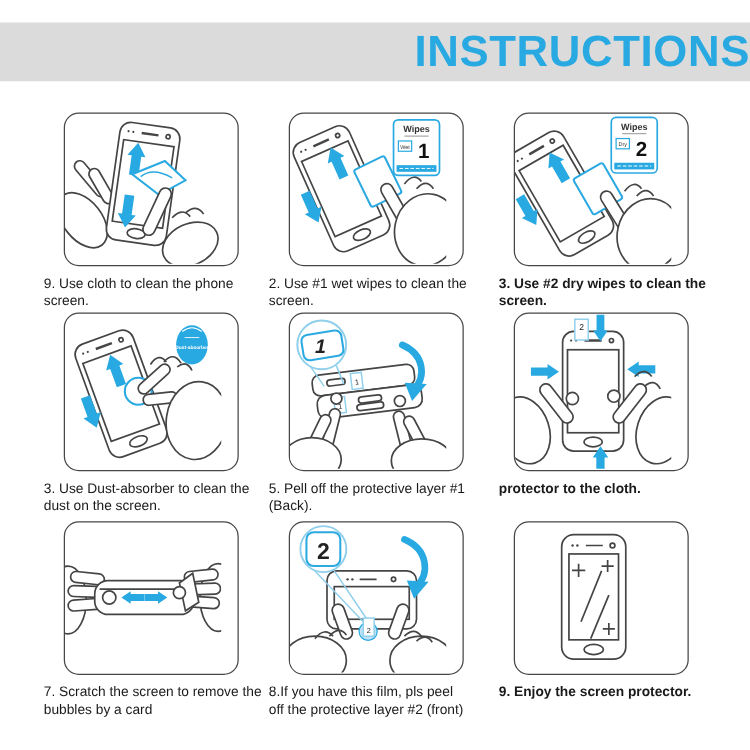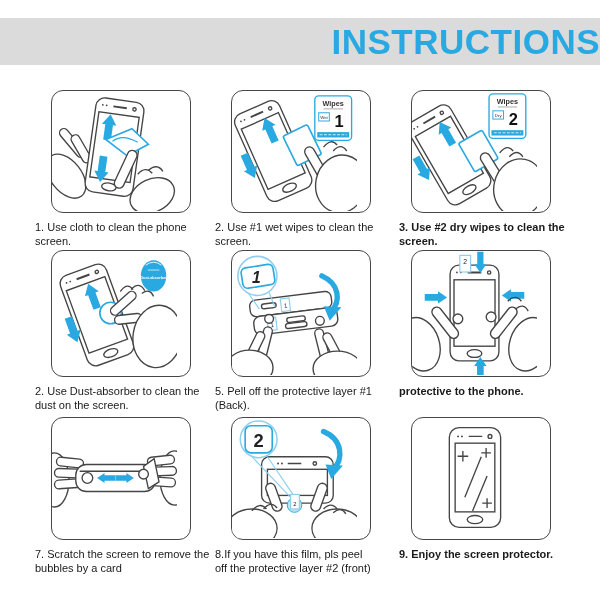--- a/index.html
+++ b/index.html
@@ -67,21 +67,21 @@
       </g>
       <g>
         <rect x="-5" y="-20" width="10" height="42" rx="5" transform="translate(76,80) rotate(25)" class="sk"></rect>
         <ellipse cx="103" cy="108" rx="24" ry="17" transform="rotate(-25 103 108)" class="sk"></ellipse>
         <path d="M88,86 q8,-9 15,-1" class="ln"></path>
         <path d="M99,82 q9,-8 15,1" class="ln"></path>
       </g>
     </svg>
   </div>
   <div class="caption">
-    <div>1. Use cloth to clean the phone screen.</div>
+    <div>9. Use cloth to clean the phone screen.</div>
   </div>
 </div>
 
 <div class="cell c2" style="left:201px;top:90px">
   <div class="box">
     <svg width="125" height="120" viewBox="0 0 128 124">
       <use href="#phoneP" transform="translate(42,62) rotate(-24)"></use>
       <use href="#arr" transform="translate(33,28) rotate(-24)" class="blue"></use>
       <use href="#arr" transform="translate(23,90) rotate(156)" class="blue"></use>
       <rect x="-14" y="-17" width="28" height="34" rx="2" transform="translate(72,56) rotate(-26)" class="cl"></rect>
@@ -155,21 +155,21 @@
       </g>
       <g>
         <ellipse cx="104" cy="24" rx="13" ry="16" fill="#29A9E1"></ellipse>
         <path d="M96,13 q8,-6 16,0" stroke="#fff" stroke-width="0.9" fill="none"></path>
         <line x1="98" y1="18" x2="110" y2="18" stroke="#fff" stroke-width="0.7"></line>
         <text x="104" y="27" font-size="4" font-weight="bold" fill="#fff" text-anchor="middle">Dust-absorber</text>
       </g>
     </svg>
   </div>
   <div class="caption">
-    <div>2. Use Dust-absorber to clean the</div>
+    <div>3. Use Dust-absorber to clean the</div>
     <div>dust on the screen.</div>
   </div>
 </div>
 
 <div class="cell c2 row2" style="left:201px;top:250px">
   <div class="box">
     <svg width="125" height="124" viewBox="0 0 128 124">
       <g transform="translate(64,68) rotate(-7)">
         <rect x="-44" y="-24" width="84" height="17" rx="6" class="sk"></rect>
         <rect x="-32" y="-19" width="15" height="5" rx="2.5" class="ln"></rect>
@@ -230,21 +230,21 @@
         <rect x="-5" y="-19" width="10" height="38" rx="5" transform="translate(34,72) rotate(-38)" class="sk"></rect>
         <circle cx="47" cy="68" r="5" class="sk"></circle>
         <rect x="-5" y="-19" width="10" height="38" rx="5" transform="translate(94,72) rotate(38)" class="sk"></rect>
         <circle cx="81" cy="66" r="5" class="sk"></circle>
         <path d="M98,50 q8,-8 14,0" class="ln"></path>
         <path d="M106,58 q8,-7 13,2" class="ln"></path>
       </g>
     </svg>
   </div>
   <div class="caption">
-    <div>protective to the phone.</div>
+    <div>protector to the cloth.</div>
   </div>
 </div>
 
 <div class="cell c1 row3" style="left:21px;top:417px">
   <div class="box">
     <svg width="125" height="120" viewBox="0 0 128 124">
       <g>
         <ellipse cx="2" cy="64" rx="15" ry="28" class="sk"></ellipse>
         <rect x="-14" y="-4.5" width="28" height="9" rx="4.5" transform="translate(18,46) rotate(6)" class="sk"></rect>
         <rect x="-14" y="-4.5" width="28" height="9" rx="4.5" transform="translate(16,57) rotate(2)" class="sk"></rect>

